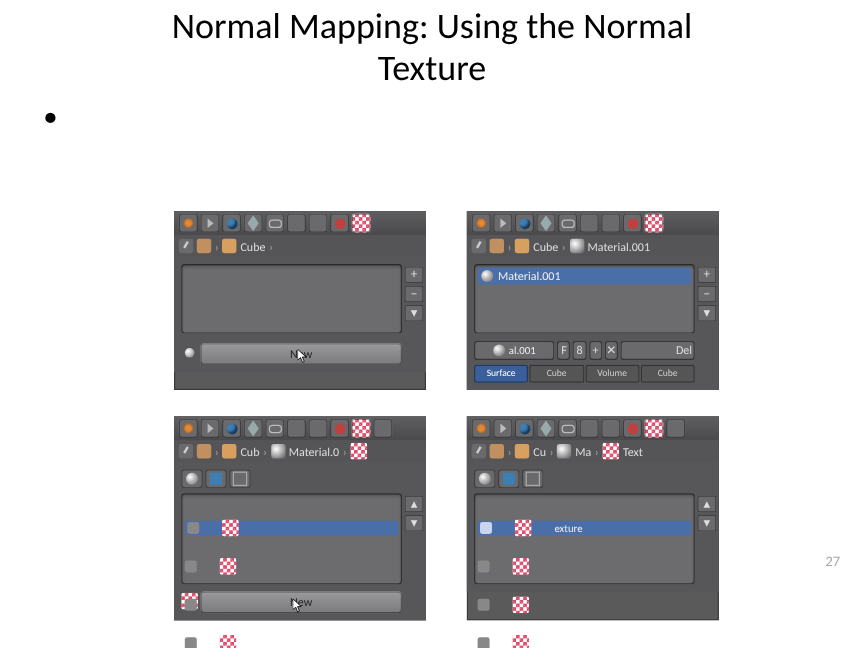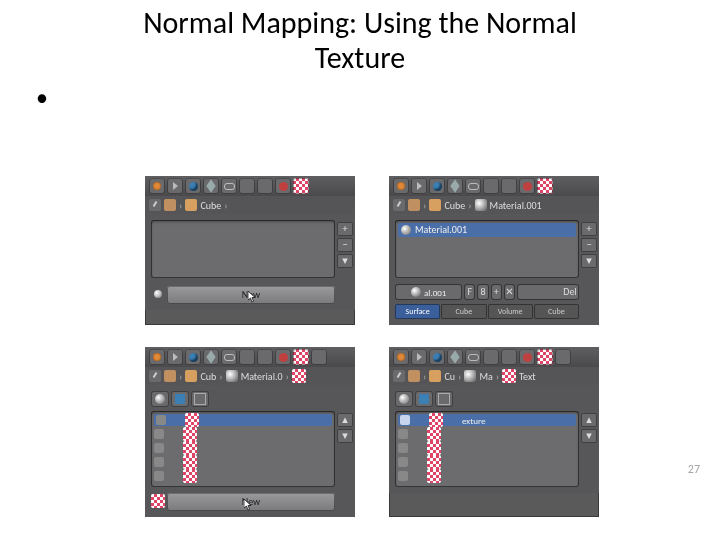--- a/index.html
+++ b/index.html
@@ -130,21 +130,21 @@
   .listwell .matico{position:absolute;left:6px;top:5px;width:10px;height:10px;border-radius:50%;background:radial-gradient(circle at 35% 35%,#fff,#bbb 40%,#666);}
   .listwell .mattext{position:absolute;left:20px;top:3px;font-size:10px;color:#eee;}
   .listwell .sidebtns{position:absolute;right:-18px;top:2px;width:16px;display:flex;flex-direction:column;gap:2px;}
   .sbtn{width:16px;height:14px;background:#6a6a6d;border-radius:2px;box-shadow:inset 0 0 0 1px rgba(0,0,0,.4);position:relative;color:#ddd;font-size:11px;line-height:14px;text-align:center;}
   .listwell-slots {
     background:#6c6c6f;
     border-radius:3px;
     box-shadow: inset 0 0 0 1px rgba(0,0,0,.5), inset 0 2px 3px rgba(0,0,0,.3);
     padding:3px; height:70px; position:relative;
   }
-  .slot{height:12px;display:flex;align-items:center;gap:19px;margin-bottom:2px;}
+  .slot{height:12px;display:flex;align-items:center;gap:19px;margin-bottom:2px;margin-top:20px;}
   .slot .cb{width:10px;height:10px;background:#888;border-radius:2px;}
   .slot.hl{background:#4a6fa8;border-radius:2px;padding:0 2px;}
   .slot .txt{font-size:9px;color:#eee;}
   
   .idrow{display:flex;gap:2px;align-items:center;}
   .idrow .idfield{
     flex:0 0 auto;height:16px;background:#6a6a6d;border-radius:3px;
     box-shadow:inset 0 0 0 1px rgba(0,0,0,.5);font-size:9px;color:#eee;
     display:flex;align-items:center;padding:0 16px;gap:3px;
   }

